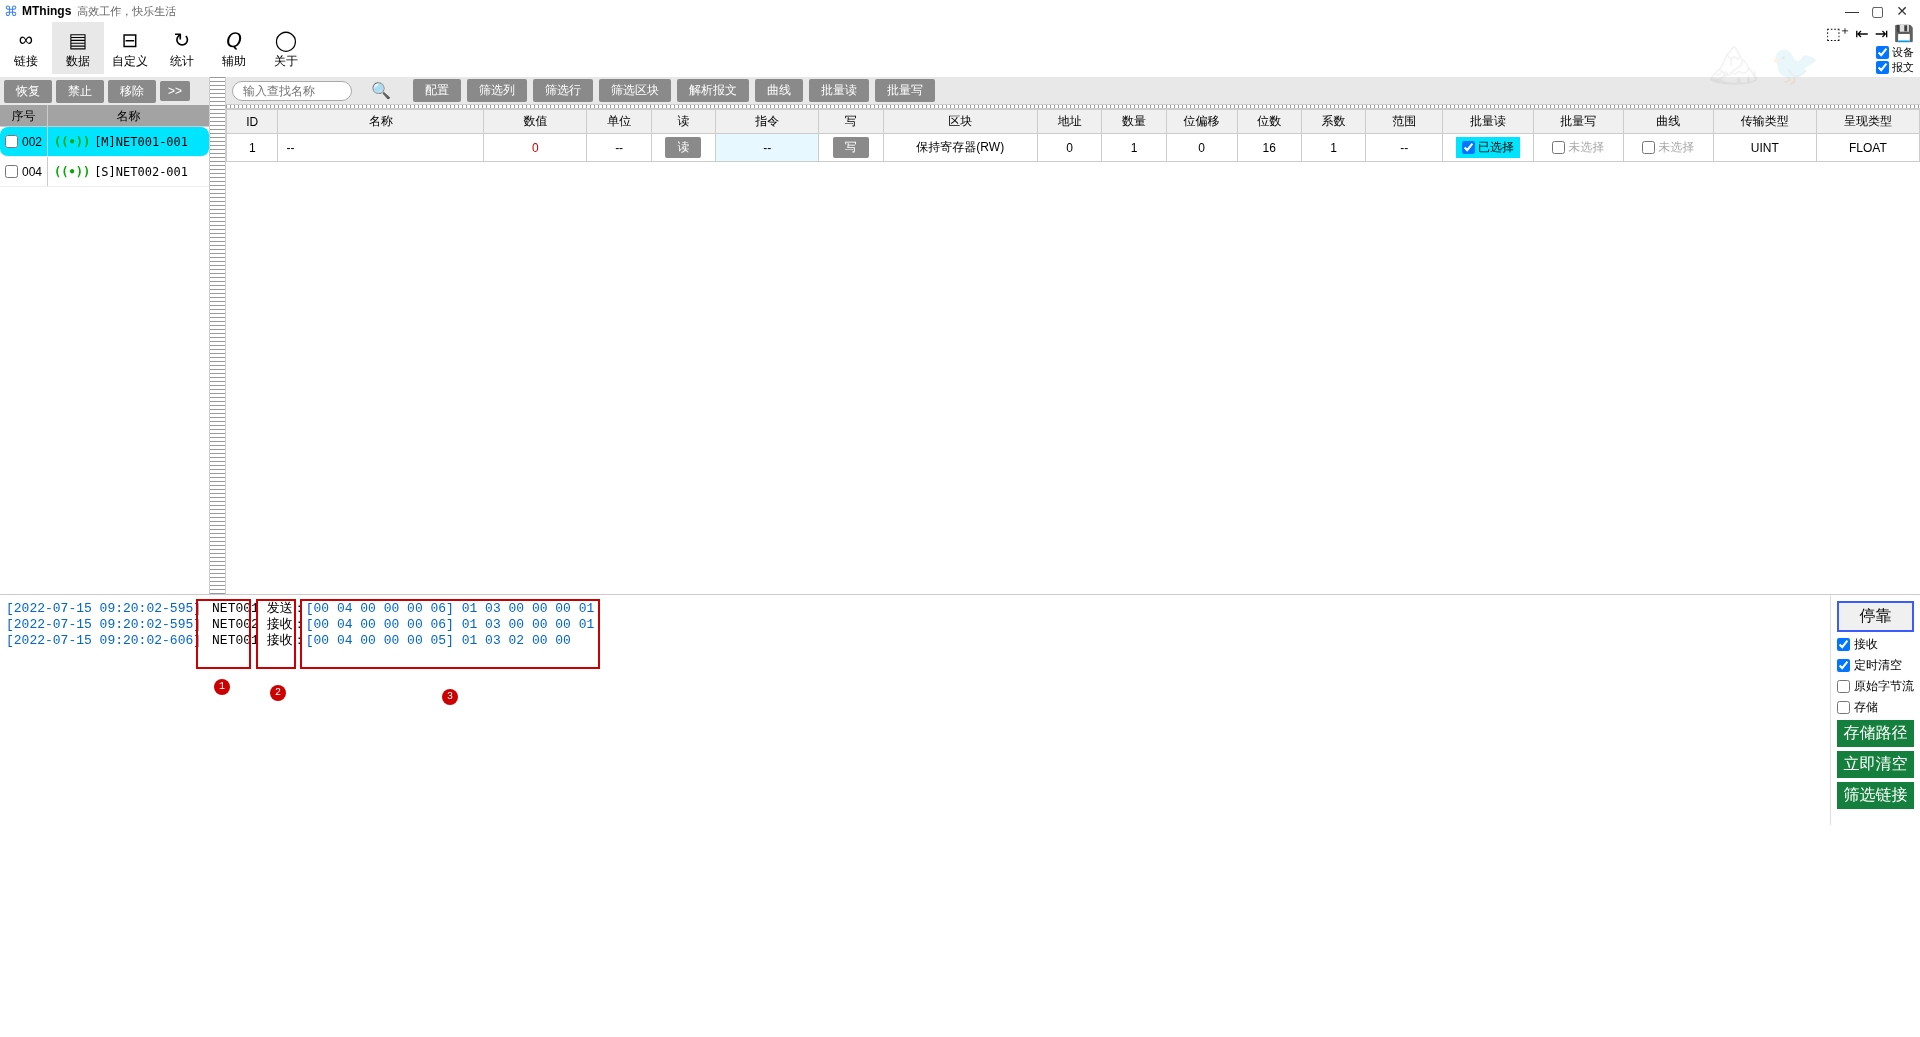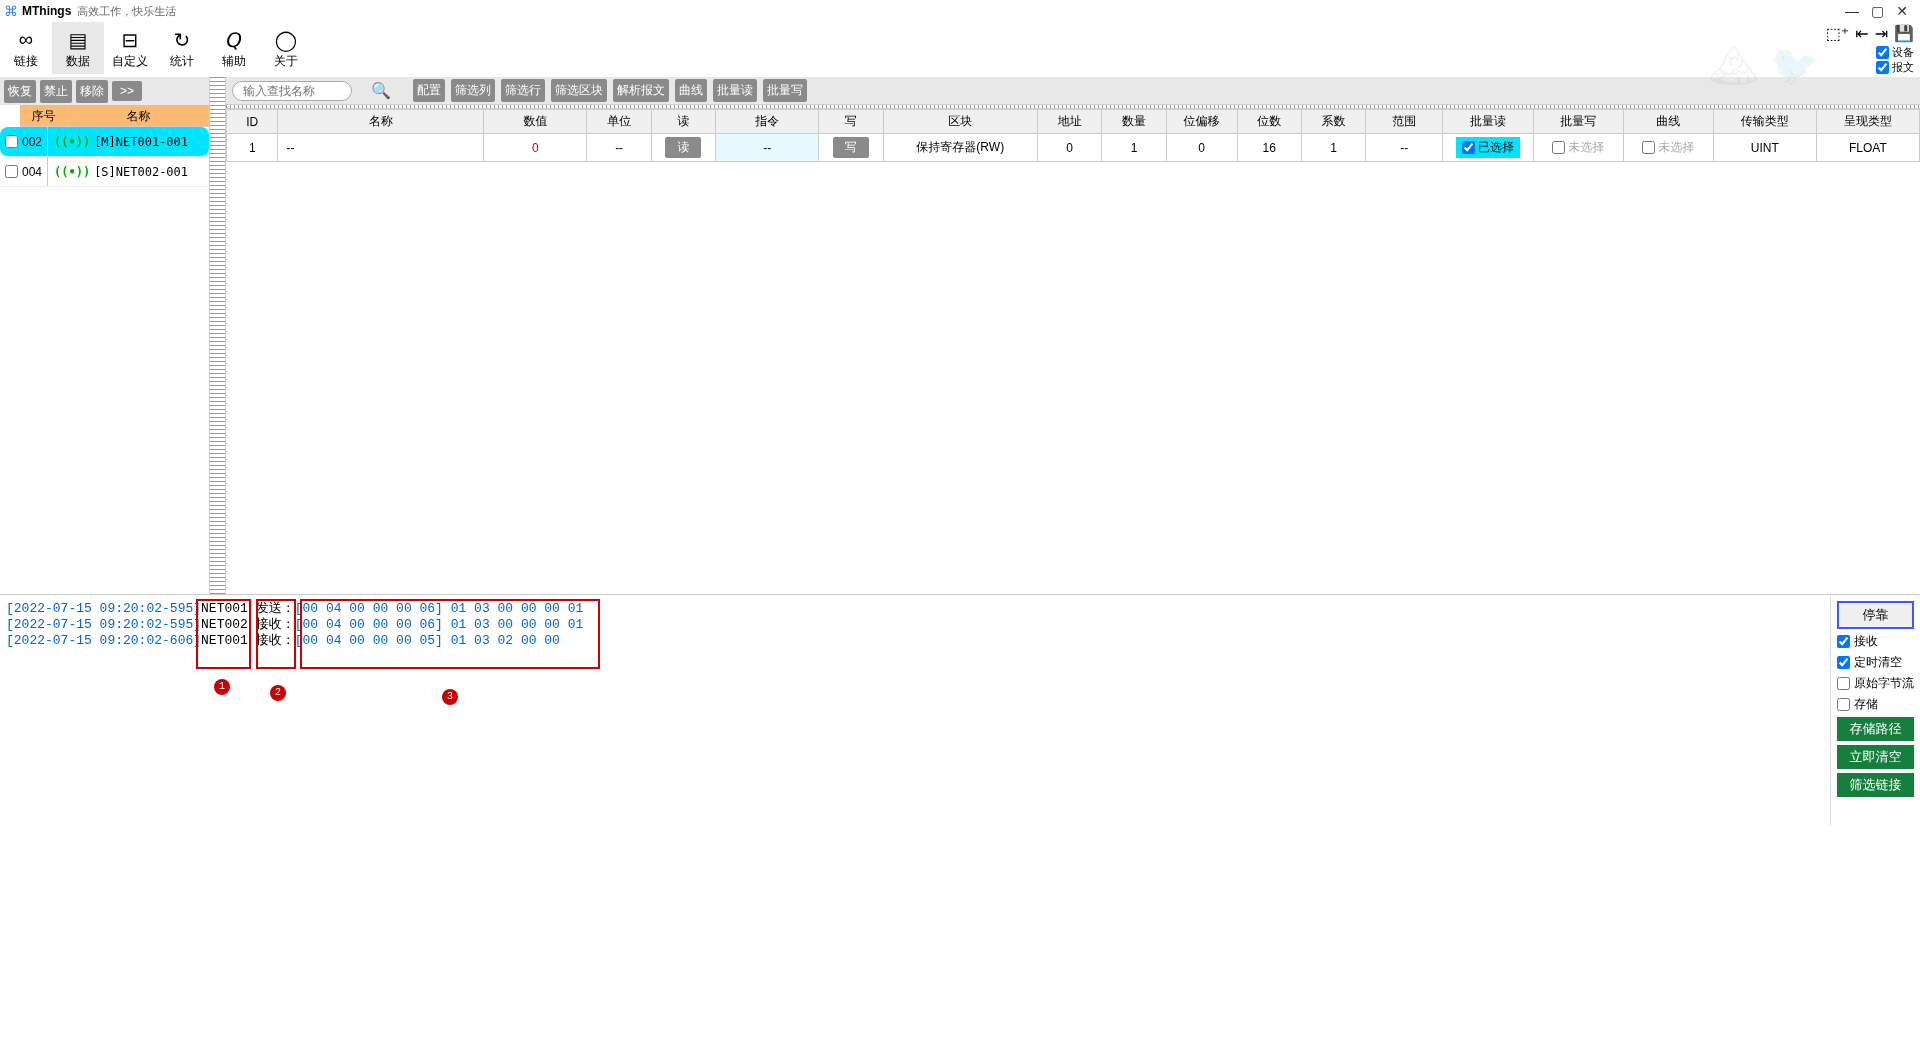--- a/index.html
+++ b/index.html
@@ -14,33 +14,33 @@
 .ribbon { display: flex; align-items: flex-start; height: 55px; background: #fff; position: relative; }
 .ribbon-item { display: flex; flex-direction: column; align-items: center; justify-content: center; width: 52px; height: 52px; cursor: pointer; }
 .ribbon-item.active { background: #e8e8e8; }
 .ribbon-item .ricon { font-size: 20px; height: 26px; display: flex; align-items: center; }
 .ribbon-item .rlabel { font-size: 12px; }
 .ribbon-right { position: absolute; right: 6px; top: 2px; display: flex; flex-direction: column; align-items: flex-end; gap: 2px; }
 .ribbon-right-icons { display: flex; gap: 6px; }
 .ribbon-right-icons span { font-size: 16px; cursor: pointer; }
 .ribbon-right-checks { display: flex; flex-direction: column; font-size: 11px; }
 .ribbon-right-checks label { display: flex; align-items: center; gap: 3px; }
-.tbtn { background: #8a8a8a; color: #fff; border: none; padding: 3px 4px; font-size: 12px; cursor: pointer; border-radius: 2px; }
+.tbtn { background: #8a8a8a; color: #fff; border: none; padding: 3px 12px; font-size: 12px; cursor: pointer; border-radius: 2px; }
 .tbtn.arrow { background: #8a8a8a; padding: 3px 8px; }
 .toolbar-sep { width: 10px; }
 .search-wrap { display: flex; align-items: center; gap: 19px; }
 .search-wrap input { border: 1px solid #aaa; border-radius: 10px; padding: 2px 10px; width: 120px; font-size: 12px; }
 .search-icon { font-size: 16px; cursor: pointer; font-weight: bold; }
 
 .main { display: flex; height: 490px; border-bottom: 1px solid #ccc; }
 .left-panel { width: 210px; border-right: 1px solid #ccc; display: flex; flex-direction: column; }
 .ruler-v { width: 16px; background-image: repeating-linear-gradient(to bottom, #999 0, #999 1px, transparent 1px, transparent 4px); border-right: 1px solid #ccc; }
 .ruler-h { height: 4px; background-image: repeating-linear-gradient(to right, #999 0, #999 1px, transparent 1px, transparent 4px); border-bottom: 1px solid #ccc; }
 
-.devlist-head { display: flex; background: #fdba74; border-bottom: 1px solid #ccc; height: 22px; margin-left: 20px; }
+.devlist-head { display: flex; background: #a3a3a3; border-bottom: 1px solid #ccc; height: 22px; }
 .devlist-head .c1 { width: 48px; border-right: 1px solid #ccc; text-align: center; line-height: 22px; }
 .devlist-head .c2 { flex: 1; text-align: center; line-height: 22px; }
 .devrow { display: flex; height: 30px; align-items: center; border-bottom: 1px solid #eee; cursor: pointer; }
 .devrow.selected { background: #00e5ff; border-radius: 8px; }
 .devrow .dc1 { width: 48px; display: flex; align-items: center; justify-content: center; gap: 4px; border-right: 1px solid #ccc; height: 100%; }
 .devrow .dc2 { flex: 1; padding-left: 6px; display: flex; align-items: center; gap: 4px; font-family: Consolas, monospace; }
 .signal { color: #0a0; font-weight: bold; }
 .devrow input[type=checkbox] { margin: 0; }
 
 .right-panel { flex: 1; display: flex; flex-direction: column; overflow: hidden; }
@@ -51,28 +51,28 @@
 table.grid th { background: #f0f0f0; font-weight: normal; }
 .cell-btn { background: #8a8a8a; color: #fff; display: inline-block; padding: 2px 12px; cursor: pointer; border-radius: 2px; }
 .cell-sel { background: #00e5ff; padding: 2px 6px; display: inline-flex; align-items: center; gap: 3px; }
 .cell-unsel { color: #aaa; display: inline-flex; align-items: center; gap: 3px; }
 .val-zero { color: #c00; }
 
 .log-area { display: flex; height: 230px; }
 .log-text { flex: 1; padding: 6px; font-family: Consolas, "Courier New", monospace; font-size: 13px; line-height: 16px; position: relative; overflow: hidden; }
 .log-line { white-space: pre; }
 .ts-blue { color: #0066cc; }
-.net-black { color: #000; }
+.net-black { color: #000; margin-left: 11px; }
 .dir-black { color: #000; }
 .hex-blue { color: #0066cc; }
 .redbox { position: absolute; border: 2px solid #c00; pointer-events: none; }
 .badge { position: absolute; width: 16px; height: 16px; border-radius: 50%; background: #c00; color: #fff; font-size: 10px; display: flex; align-items: center; justify-content: center; }
 
 .log-side { width: 90px; border-left: 1px solid #ddd; padding: 6px; display: flex; flex-direction: column; gap: 4px; }
-.log-side button { border: 1px solid #999; background: #f0f0f0; padding: 3px 0; cursor: pointer; font-size: 13px; }
+.log-side button { border: 1px solid #999; background: #f0f0f0; padding: 3px 0; cursor: pointer; font-size: 16px; }
 .log-side button.primary { border: 2px solid #3b5bff; }
 .log-side button.dark { background: #15803d; color: #fff; border: none; }
 .log-side label { display: flex; align-items: center; gap: 4px; font-size: 12px; }
 
 .left-toolbar { display: flex; align-items: center; height: 28px; background: #e8e8e8; padding: 0 4px; gap: 4px; }
 
 .decor { position: absolute; right: 100px; top: 20px; opacity: 0.1; pointer-events: none; font-size: 40px; color: #888; }
 </style>
 </head>
 <body>

